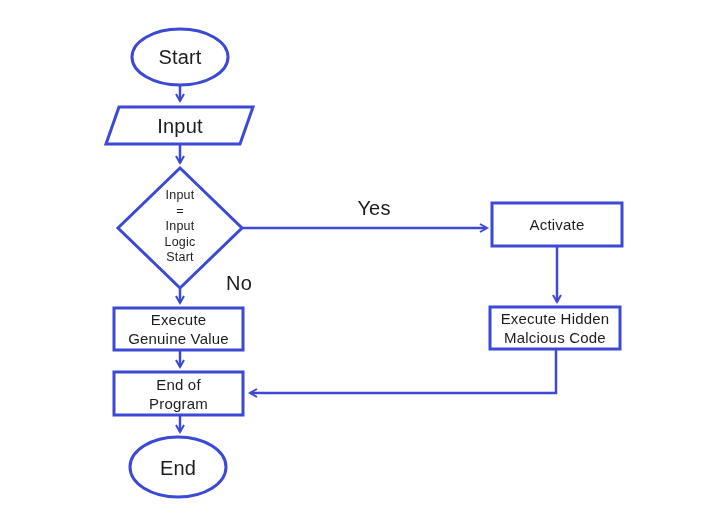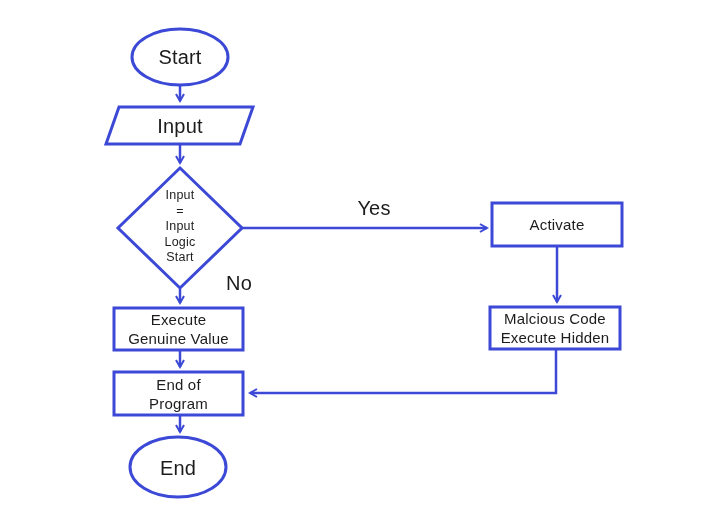--- a/index.html
+++ b/index.html
@@ -90,22 +90,22 @@
 
   <div class="lbl lbl-yes fs16">Yes</div>
 
   <div class="lbl lbl-no fs16">No</div>
 
   <div class="lbl lbl-activate fs15">
     <span>Activate</span>
   </div>
 
   <div class="lbl lbl-hidden fs15">
+    <span>Execute Hidden</span>
     <span>Malcious Code</span>
-    <span>Execute Hidden</span>
   </div>
 
   <div class="lbl lbl-genuine fs15">
     <span>Execute</span>
     <span>Genuine Value</span>
   </div>
 
   <div class="lbl lbl-end fs16">End</div>
 
   <div class="lbl lbl-endprog fs15">

